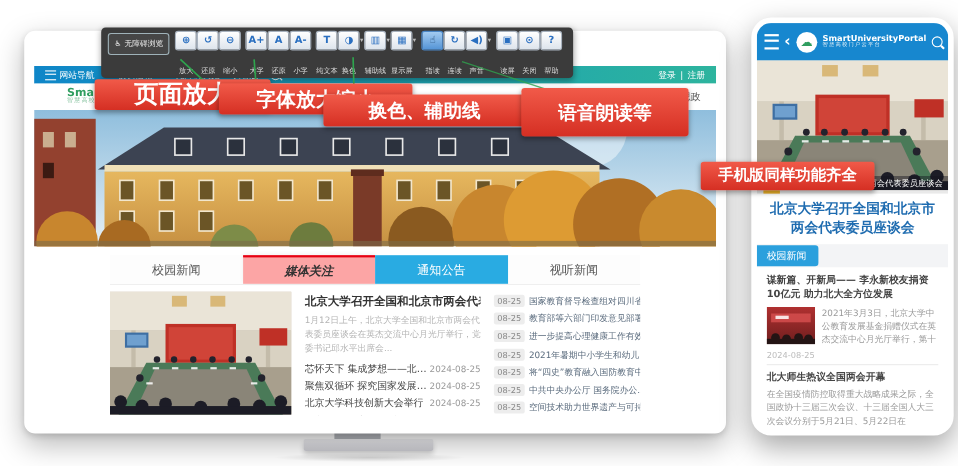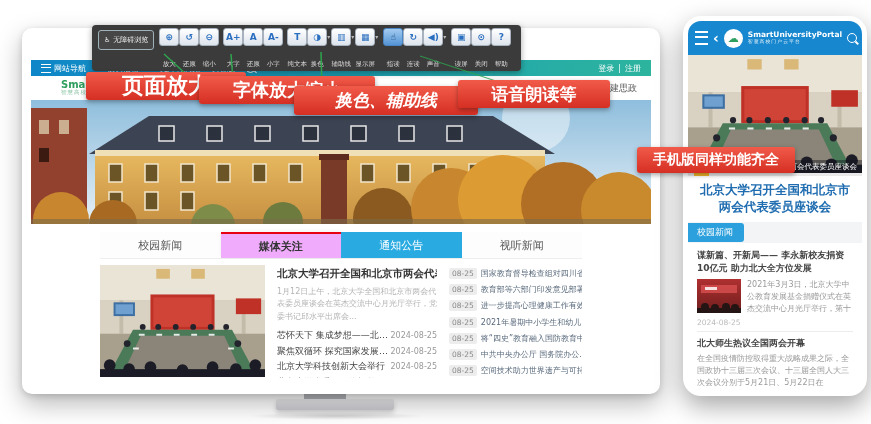--- a/index.html
+++ b/index.html
@@ -36,21 +36,21 @@
   .brand-sub{color:#8bc5a3;font-size:5.5px;letter-spacing:1px;}
   .main-nav{margin-left:auto;display:flex;gap:16px;font-size:9px;color:#555;}
   .main-nav span{white-space:nowrap;}
 
   
   .hero{height:124px;position:relative;}
   .hero svg{display:block;width:100%;height:124px;}
   .content-wrap{margin:8px auto 0;width:482px;}
   .tabs{display:flex;height:26px;border-bottom:1px solid #eee;}
   .tab{flex:1;display:flex;align-items:center;justify-content:center;font-size:11px;color:#555;background:#fdfdfd;position:relative;}
-  .tab.active{background:#f0abfc;color:#333;border-top:2px solid #e60012;box-shadow:0 -1px 4px rgba(0,0,0,.06);font-weight:bold;}
+  .tab.active{background:#fca5a5;color:#333;border-top:2px solid #e60012;box-shadow:0 -1px 4px rgba(0,0,0,.06);font-weight:bold;font-style:italic;}
   .tab.highlight{background:#29abe2;color:#fff;}
   .content{display:flex;margin-top:6px;}
   .news-photo{width:165px;height:112px;flex:none;}
   .news-photo svg{display:block;width:165px;height:112px;}
   .news-mid{flex:1;padding:0 8px 0 12px;min-width:0;}
   .feat-title{font-size:10.5px;font-weight:bold;color:#333;text-align:center;margin:2px 0 5px;white-space:nowrap;overflow:hidden;}
   .feat-sum{font-size:8px;color:#b4b4b4;line-height:1.55;margin-bottom:5px;}
   .news-row{display:flex;justify-content:space-between;align-items:center;font-size:9px;color:#444;height:15.5px;}
   .nr-t{white-space:nowrap;overflow:hidden;text-overflow:ellipsis;max-width:118px;}
   .nr-d{color:#999;font-size:8px;flex:none;}
@@ -72,22 +72,22 @@
   .tbtn .lbl{font-size:6.5px;color:#ddd;margin-top:14px;white-space:nowrap;}
   .caret{color:#bbb;font-size:6px;margin:5px 1px 0 0;}
   .caret::after{content:'▾';}
 
   
   .callout{position:absolute;background:linear-gradient(#f15a49,#d52f23);color:#fff;font-weight:bold;border-radius:3px;
            display:flex;align-items:center;justify-content:center;box-shadow:0 2px 5px rgba(0,0,0,.35);z-index:8;
            white-space:nowrap;}
   .c1{left:86px;top:72px;width:160px;height:28px;font-size:22px;}
   .c2{left:199px;top:76px;width:176px;height:28px;font-size:18px;}
-  .c3{left:294px;top:86px;width:184px;height:29px;font-size:17px;font-style:italic;}
-  .c4{left:458px;top:80px;width:152px;height:28px;font-size:17px;}
+  .c3{left:294px;top:86px;width:184px;height:29px;font-size:17px;}
+  .c4{left:474px;top:80px;width:152px;height:44px;font-size:17px;}
   .c5{left:637px;top:147px;width:158px;height:26px;font-size:14px;}
   .lines{position:absolute;left:0;top:0;width:871px;height:424px;z-index:6;pointer-events:none;}
 
   
   .phone{position:absolute;left:683px;top:16px;width:184px;height:380px;background:#fff;border-radius:18px;
          box-shadow:0 10px 26px rgba(0,0,0,.35);padding:5px;box-sizing:border-box;z-index:3;}
   .phone-screen{width:100%;height:100%;border-radius:13px;overflow:hidden;background:#fff;display:flex;flex-direction:column;}
   .p-header{height:34px;flex:none;background:#1787cf;display:flex;align-items:center;padding:0 7px;gap:5px;color:#fff;}
   .p-burger{width:13px;height:10px;border-top:2px solid #fff;border-bottom:2px solid #fff;position:relative;flex:none;}
   .p-burger::after{content:'';position:absolute;left:0;right:0;top:2.8px;height:2px;background:#fff;}

